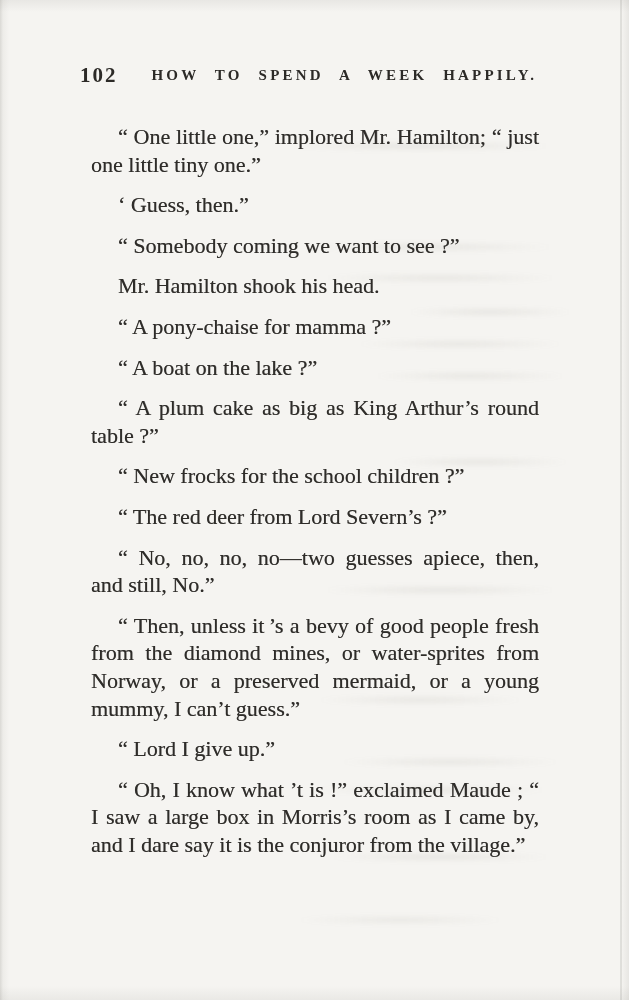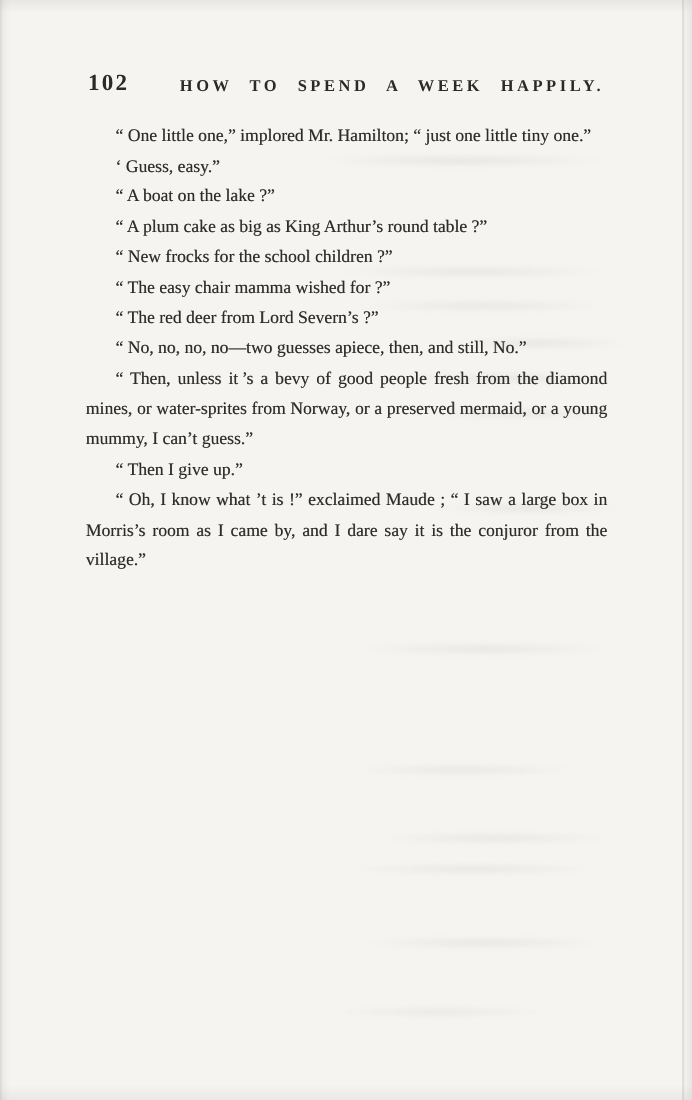--- a/index.html
+++ b/index.html
@@ -50,46 +50,46 @@
       radial-gradient(170px 8px at 430px 790px, rgba(125,122,112,0.10), rgba(0,0,0,0) 70%),
       radial-gradient(160px 8px at 440px 857px, rgba(125,122,112,0.11), rgba(0,0,0,0) 70%),
       radial-gradient(150px 8px at 400px 920px, rgba(125,122,112,0.09), rgba(0,0,0,0) 70%);
   }
   .running-head {
     position: absolute;
     top: 63px;
     left: 80px;
     right: 70px;
     display: flex;
-    align-items: flex-end;
+    align-items: center;
     color: #2c2a27;
   }
   .page-number {
     font-size: 21px;
     font-weight: 700;
     letter-spacing: 2px;
   }
   .running-title {
-    margin-left: 46px;
+    margin-left: 34px;
     font-size: 15px;
     font-weight: 700;
     letter-spacing: 3.2px;
     word-spacing: 9px;
     white-space: nowrap;
   }
   .text-block {
     position: absolute;
     top: 110px;
     left: 78px;
     width: 474px;
     color: #2e2c29;
   }
   .text-block p {
-    margin: 0;
-    font-size: 16px;
+    margin: 13px;
+    font-size: 22px;
     line-height: 27.6px;
     text-indent: 27px;
     text-align: justify;
     text-shadow: 0.3px 0 0 rgba(46,44,41,0.55);
   }
   .italic {
   }
 </style>
 </head>
 <body>
@@ -97,24 +97,26 @@
 <div class="page">
   <div class="ghosting"></div>
 
   <div class="running-head">
     <span class="page-number">102</span>
     <span class="running-title">HOW TO SPEND A WEEK HAPPILY.</span>
   </div>
 
   <div class="text-block">
       <p><span>“ One little one,” implored Mr. Hamilton; “ just one little tiny one.”</span></p>
-      <p><span>‘ Guess, easy.”</span></p>
+      <p><span>‘ Guess, then.”</span></p>
+      <p><span>“ Somebody coming we want to see&nbsp;?”</span></p>
+      <p><span>Mr. Hamilton shook his head.</span></p>
+      <p><span>“ A pony-chaise for mamma&nbsp;?”</span></p>
       <p><span>“ A boat on the lake&nbsp;?”</span></p>
       <p><span>“ A plum cake as big as King Arthur’s round table&nbsp;?”</span></p>
       <p><span>“ New frocks for the school children&nbsp;?”</span></p>
-      <p><span>“ The easy chair mamma wished for&nbsp;?”</span></p>
       <p><span>“ The red deer from Lord Severn’s&nbsp;?”</span></p>
       <p><span>“ No, no, no, no—two guesses apiece, then, and still, </span><span class="italic">No</span><span>.”</span></p>
       <p><span>“ Then, unless it ’s a bevy of good people fresh from the diamond mines, or water-sprites from Norway, or a preserved mermaid, or a young mummy, I can’t guess.”</span></p>
-      <p><span>“ Then I give up.”</span></p>
+      <p><span>“ Lord I give up.”</span></p>
       <p><span>“ Oh, I know what ’t is&nbsp;!” exclaimed Maude&nbsp;; “ I saw a large box in Morris’s room as I came by, and I dare say it is the conjuror from the village.”</span></p>
     </div>
 </div>
 
 </body></html>

